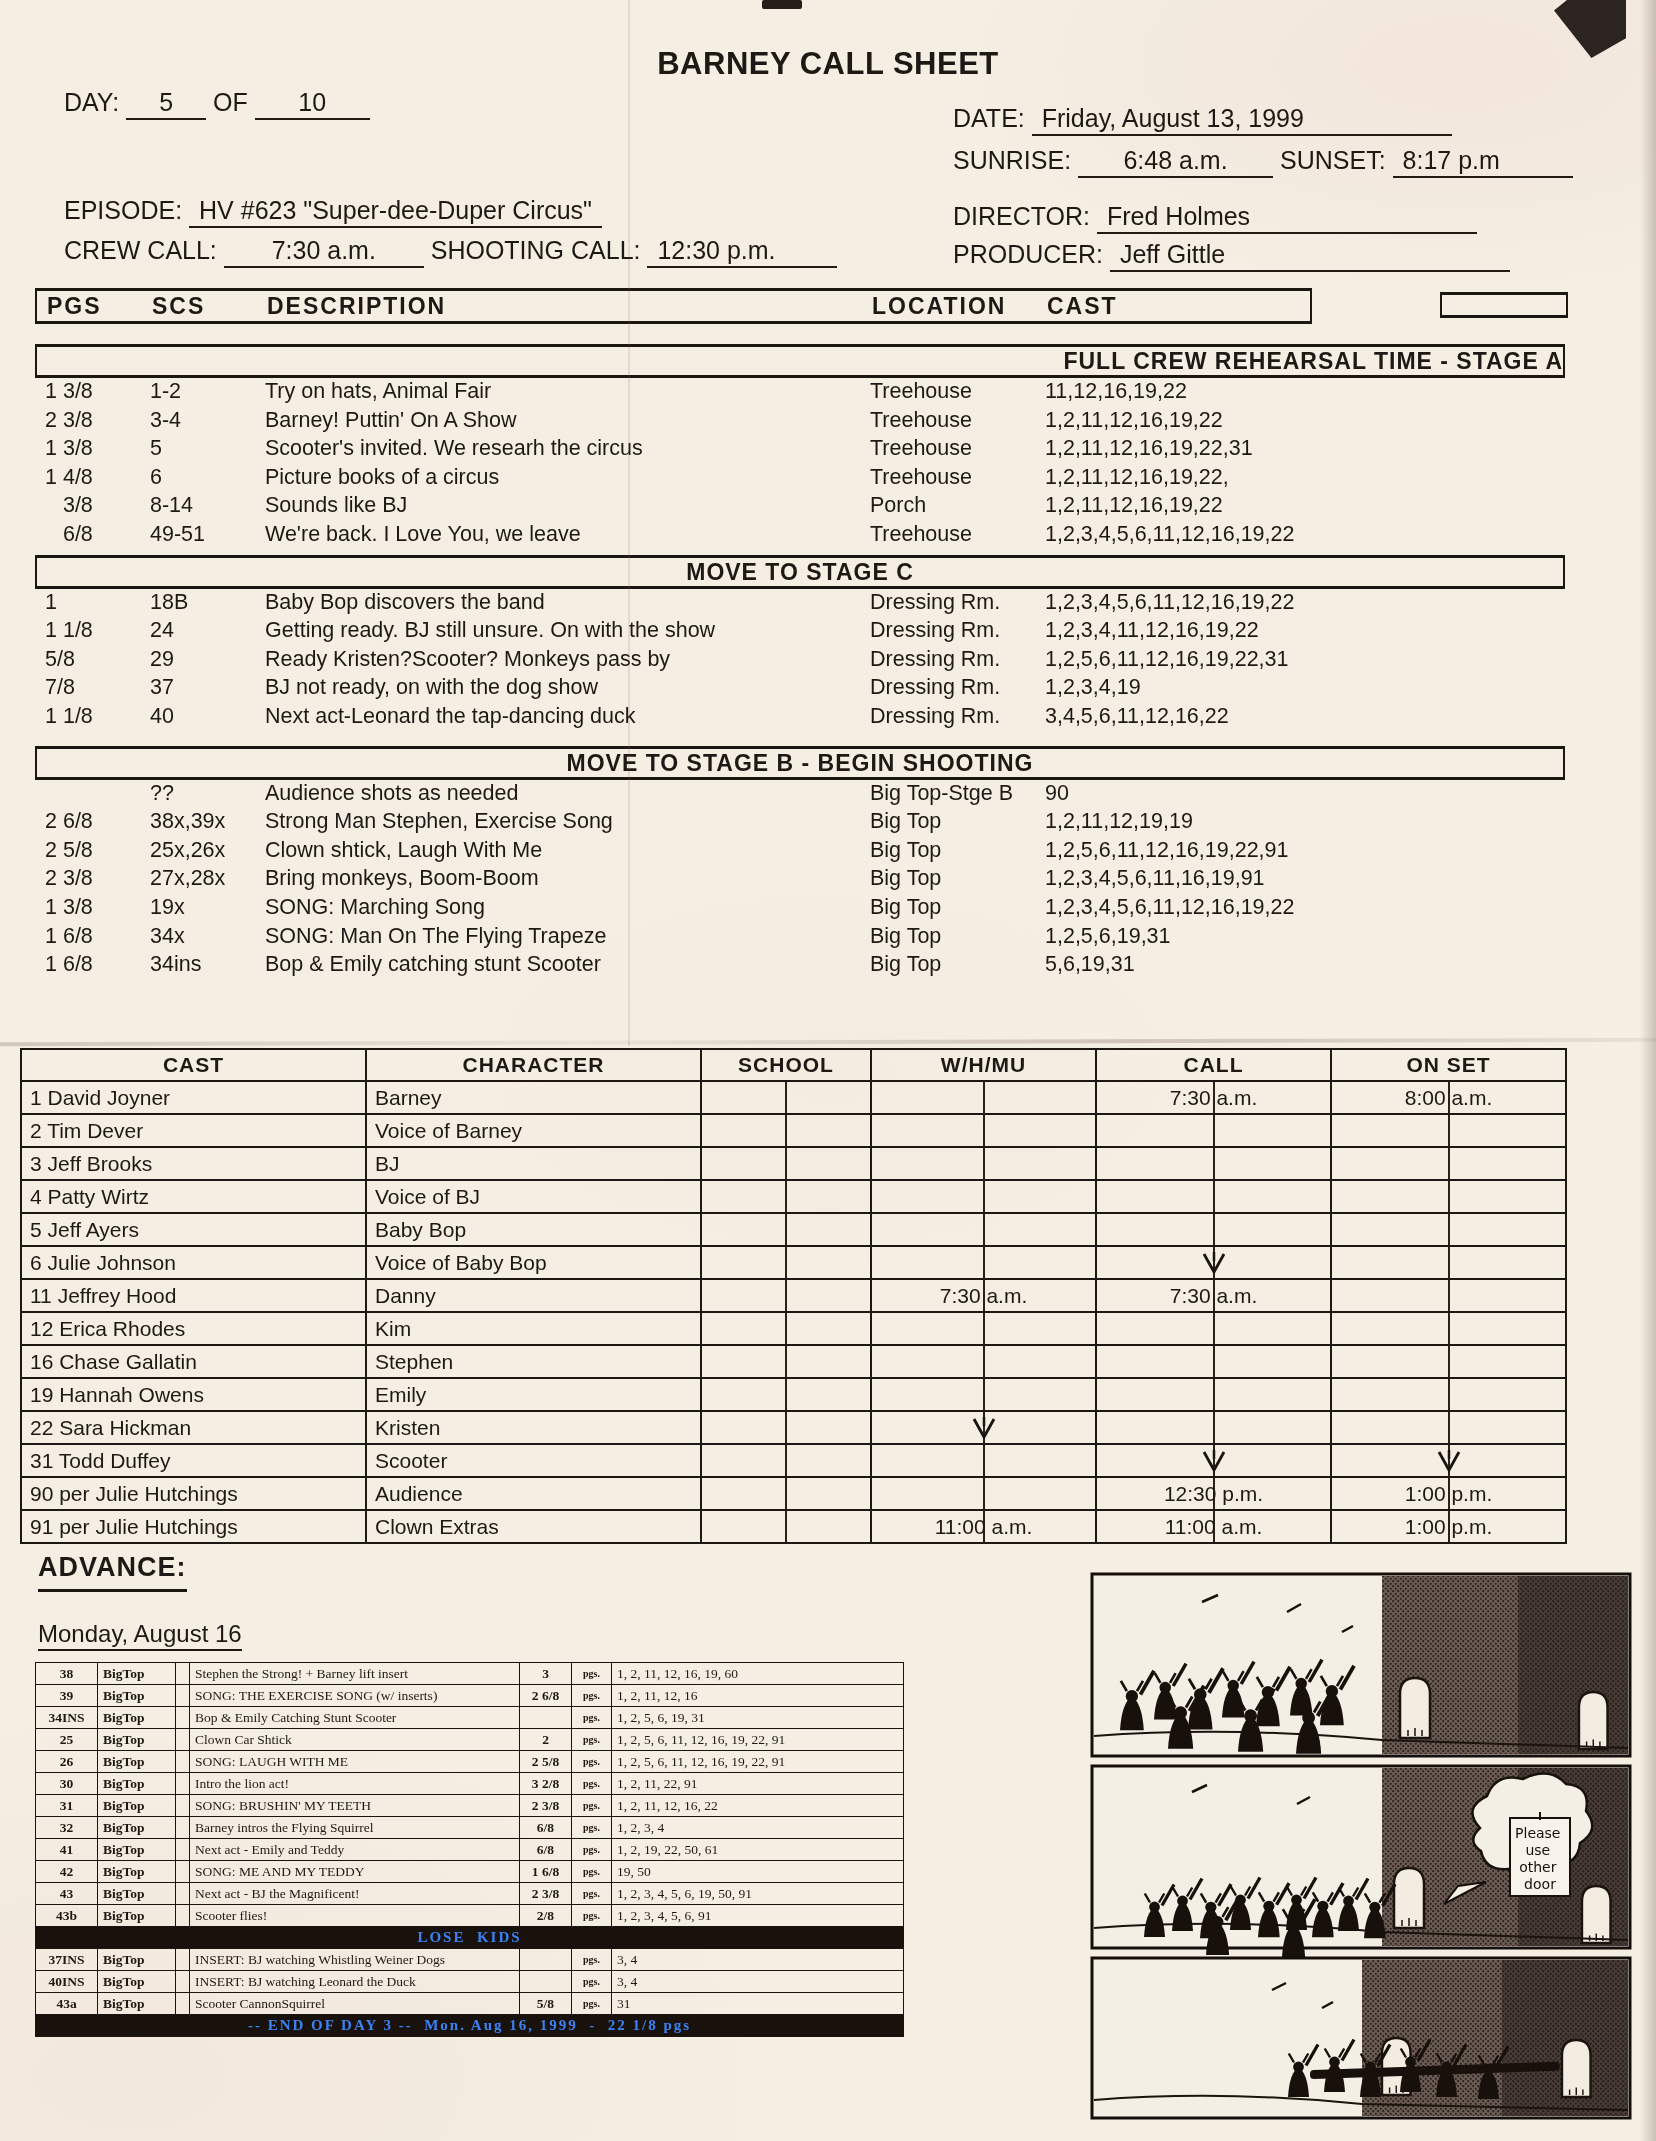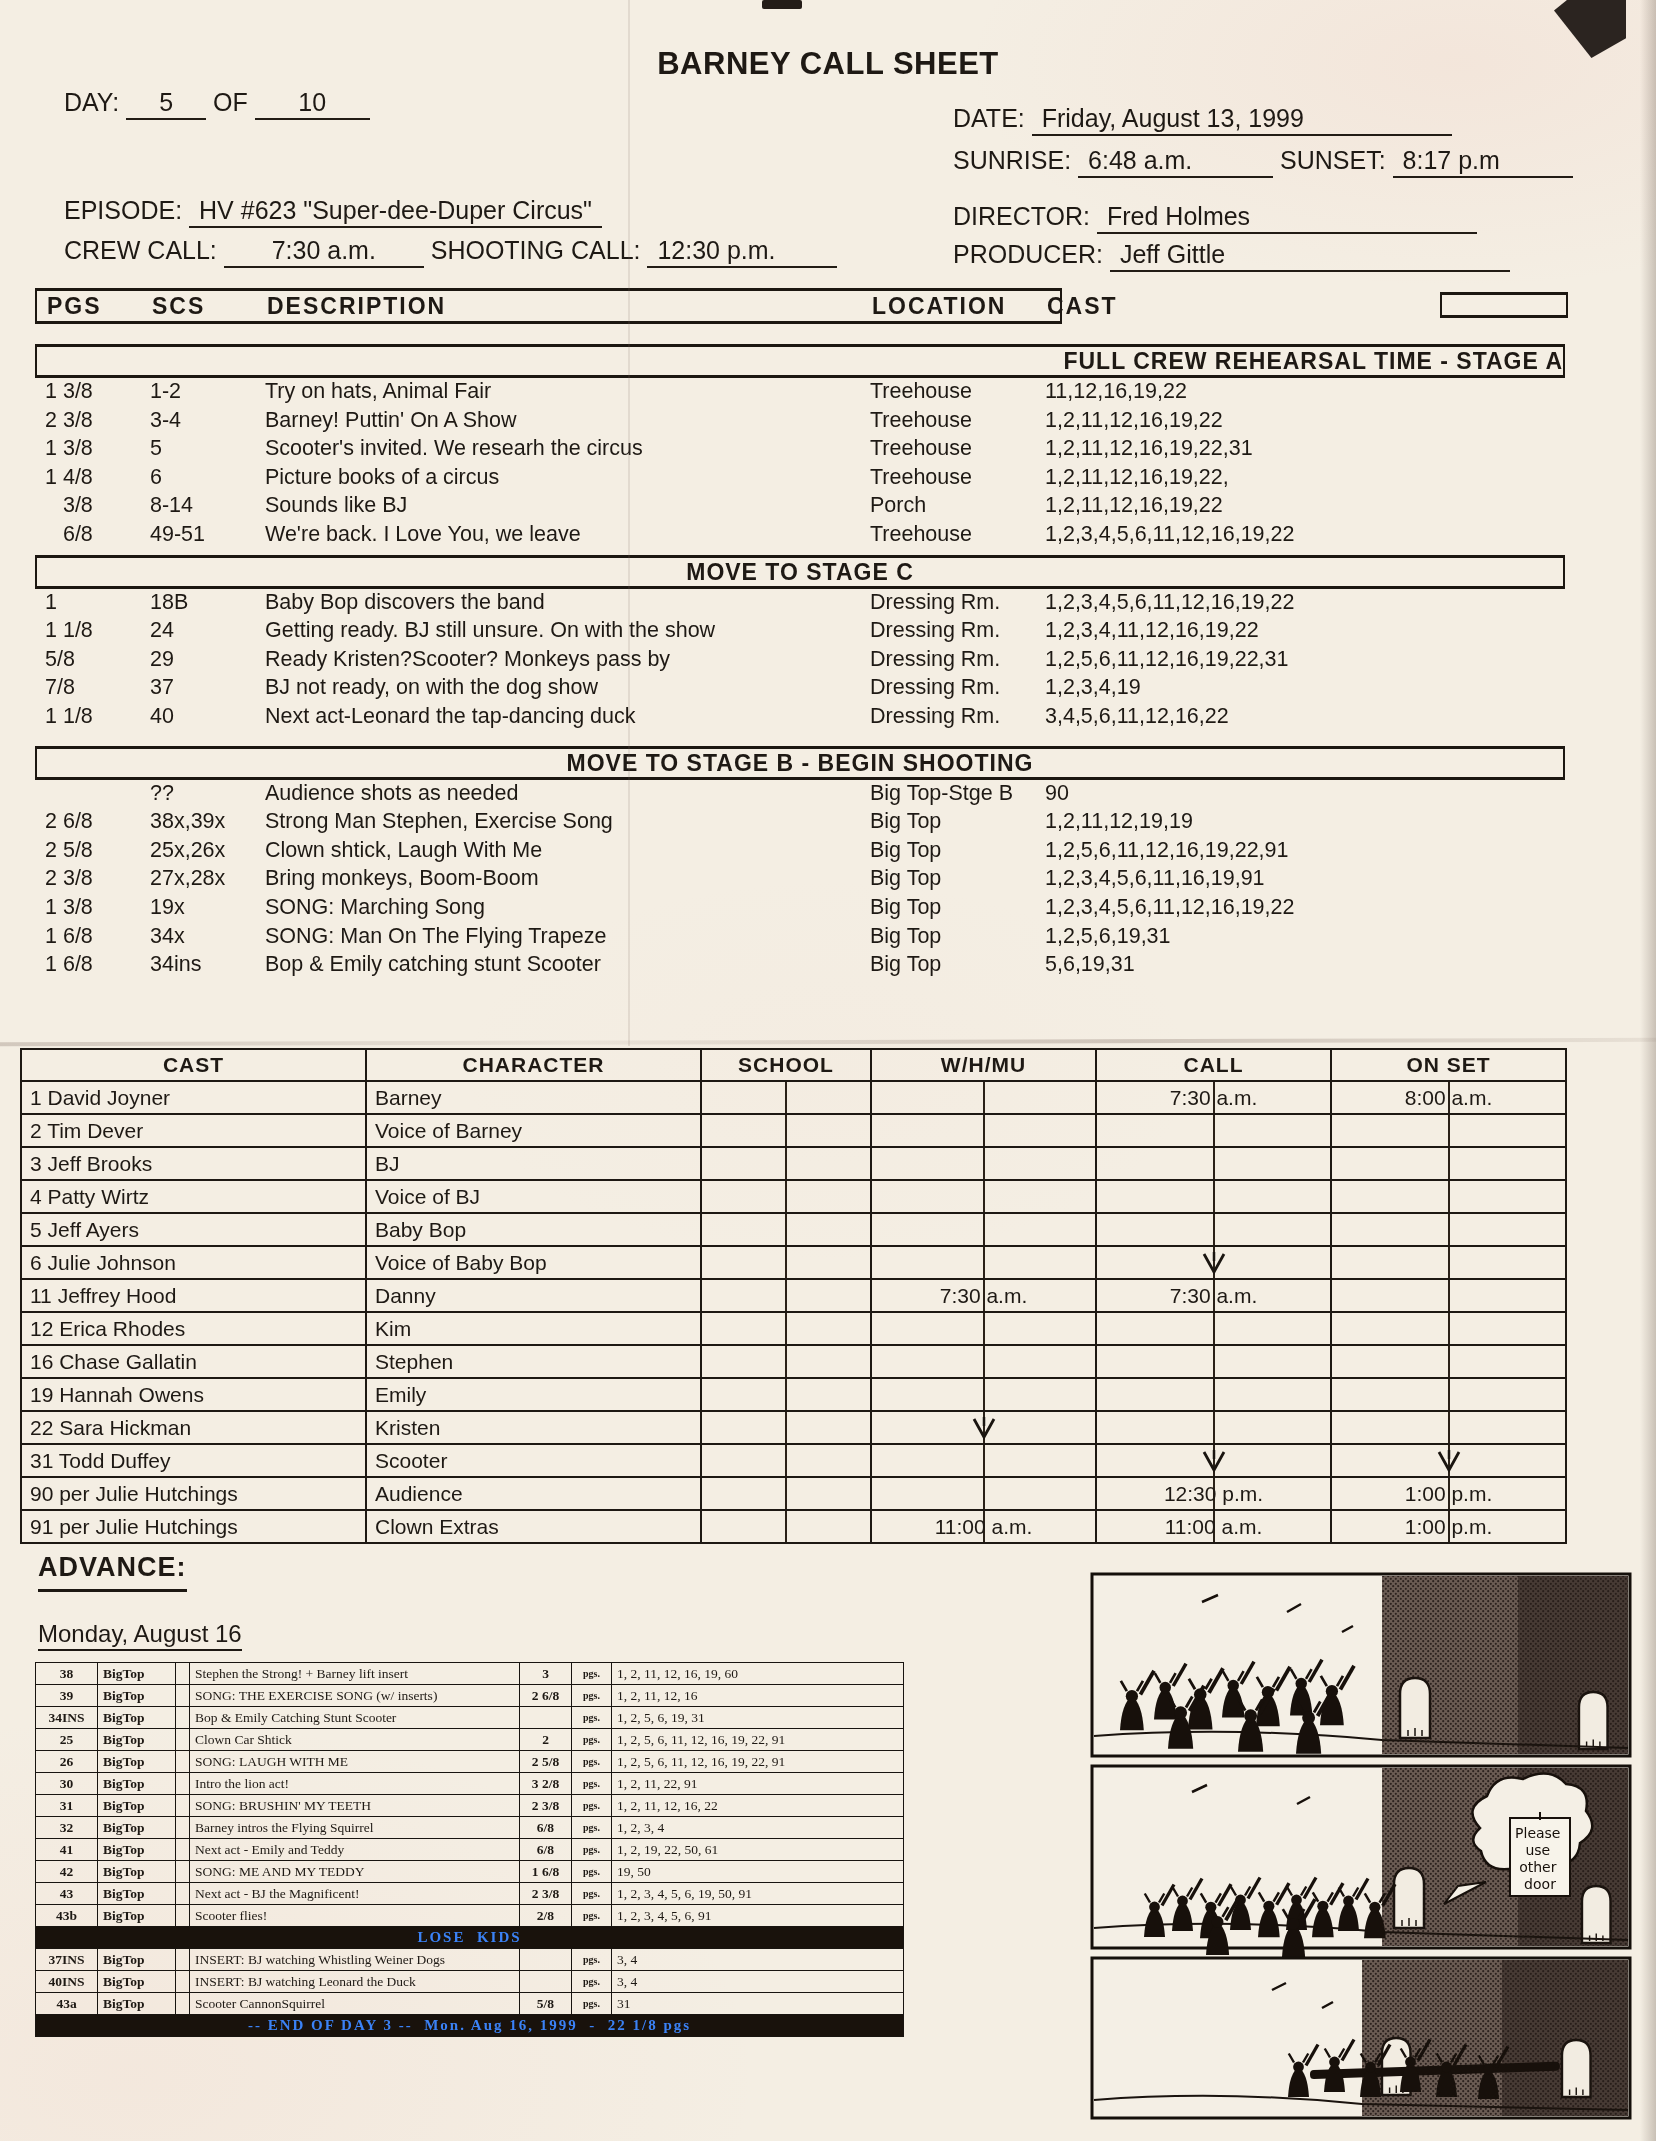--- a/index.html
+++ b/index.html
@@ -29,21 +29,21 @@
   #day-line{left:64px;top:88px;}
   #date-line{left:953px;top:104px;}
   #sun-line{left:953px;top:146px;}
   #episode-line{left:64px;top:196px;}
   #call-line{left:64px;top:236px;}
   #director-line{left:953px;top:202px;}
   #producer-line{left:953px;top:240px;}
 
   
   #schedule{position:absolute;left:35px;top:288px;width:1530px;}
-  #sched-header{position:relative;width:1027px;height:36px;border:3px solid #1c1711;
+  #sched-header{position:relative;width:1277px;height:36px;border:3px solid #1c1711;
                 border-left-width:2px;border-right-width:2px;box-sizing:border-box;}
   #sched-header span{position:absolute;top:2px;font-weight:bold;font-size:23px;letter-spacing:2px;}
   #sched-header-frag{position:absolute;left:1405px;top:4px;width:128px;height:26px;
                 border:3px solid #1c1711;border-left-width:2px;border-right-width:2px;box-sizing:border-box;}
   .h-pgs{left:10px;} .h-scs{left:115px;} .h-desc{left:230px;} .h-loc{left:835px;} .h-cast{left:1010px;}
   .sbanner{height:34px;border:3px solid #1c1711;border-left-width:2px;border-right-width:2px;
            box-sizing:border-box;text-align:center;font-weight:bold;font-size:23px;
            line-height:28px;letter-spacing:1px;}
   .b0{margin-top:20px;text-align:right;} .b1{margin-top:5px;} .b2{margin-top:14px;}
   .srow{position:relative;height:28.6px;font-size:21.5px;white-space:nowrap;}
@@ -98,21 +98,21 @@
     <span class="u" style="min-width:95px;text-align:center;">10</span>
   </div>
 
   <div class="hline" id="date-line">
     <span>DATE:</span>
     <span class="u" style="min-width:400px;">Friday, August 13, 1999</span>
   </div>
 
   <div class="hline" id="sun-line">
     <span>SUNRISE:</span>
-    <span class="u" style="min-width:175px;">6:48 a.m.</span>
+    <span class="u" style="min-width:175px;text-align:center;">6:48 a.m.</span>
     <span>SUNSET:</span>
     <span class="u" style="min-width:160px;">8:17 p.m</span>
   </div>
 
   <div class="hline" id="episode-line">
     <span>EPISODE:</span>
     <span class="u">HV #623 "Super-dee-Duper Circus"</span>
   </div>
 
   <div class="hline" id="call-line">

